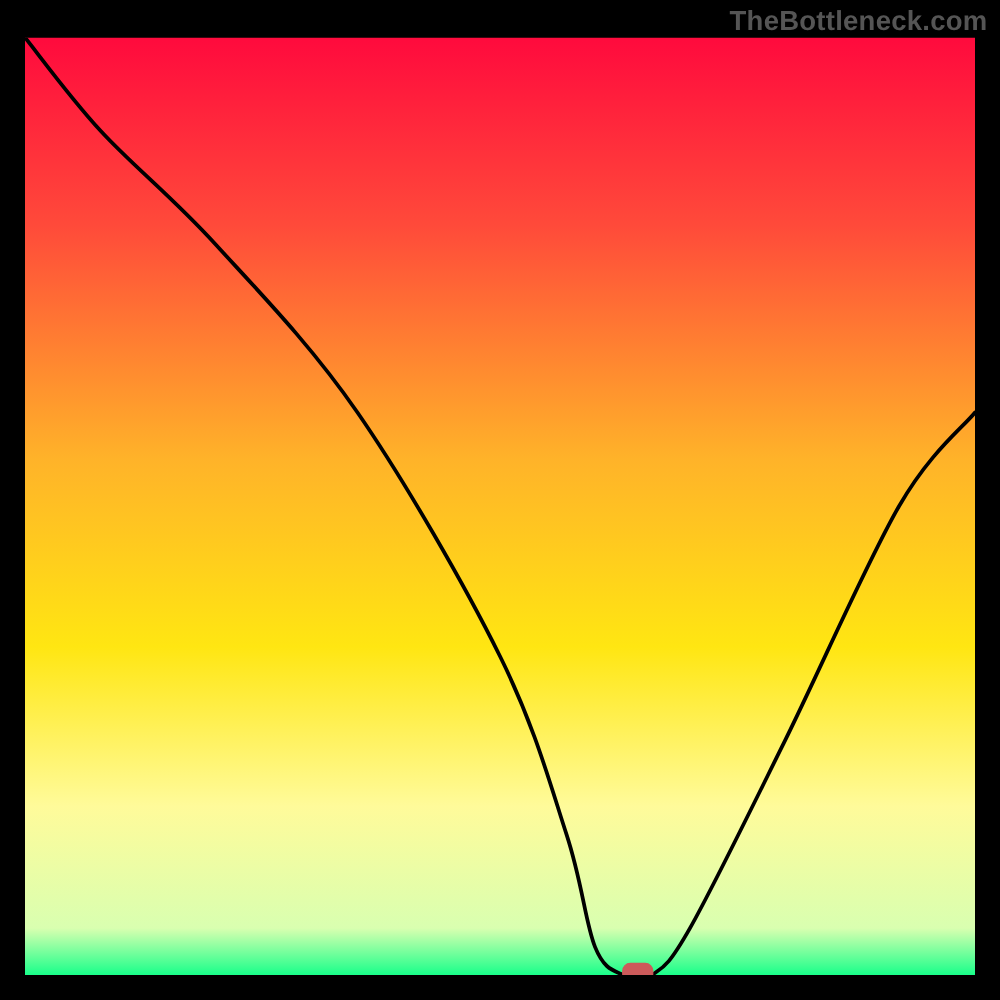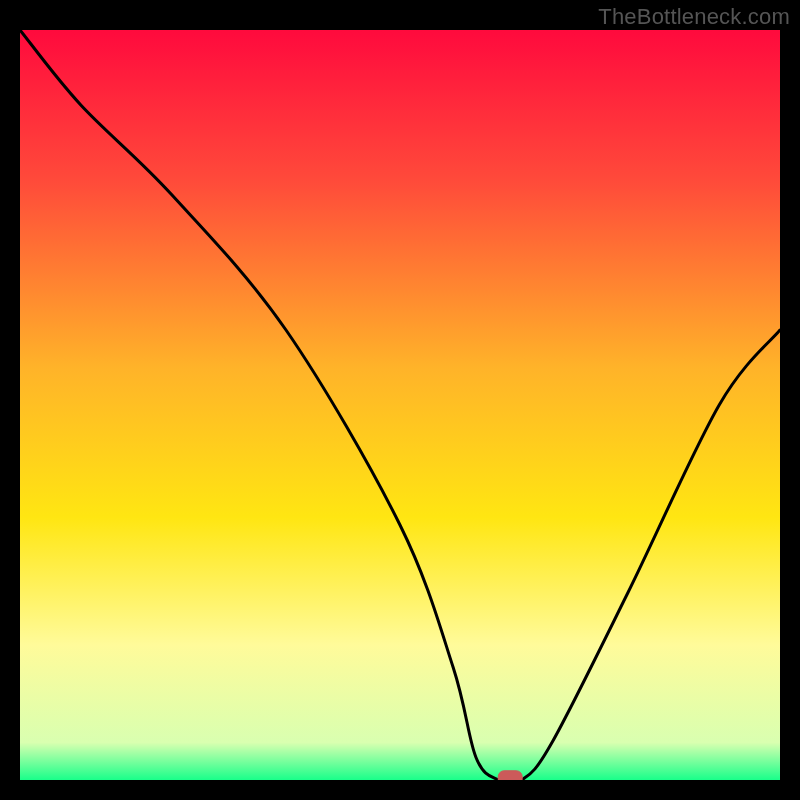--- a/index.html
+++ b/index.html
@@ -16,21 +16,21 @@
     width: 800px;
     height: 800px;
     background: #000;
   }
   .watermark {
     position: absolute;
     top: 4px;
     right: 10px;
     color: #555;
     font-size: 22px;
-    font-weight: 400;
+    font-weight: 700;
     letter-spacing: 0.2px;
   }
   
   .plot-area {
     position: absolute;
     left: 20px;
     right: 20px;
     top: 30px;
     bottom: 20px;
   }

